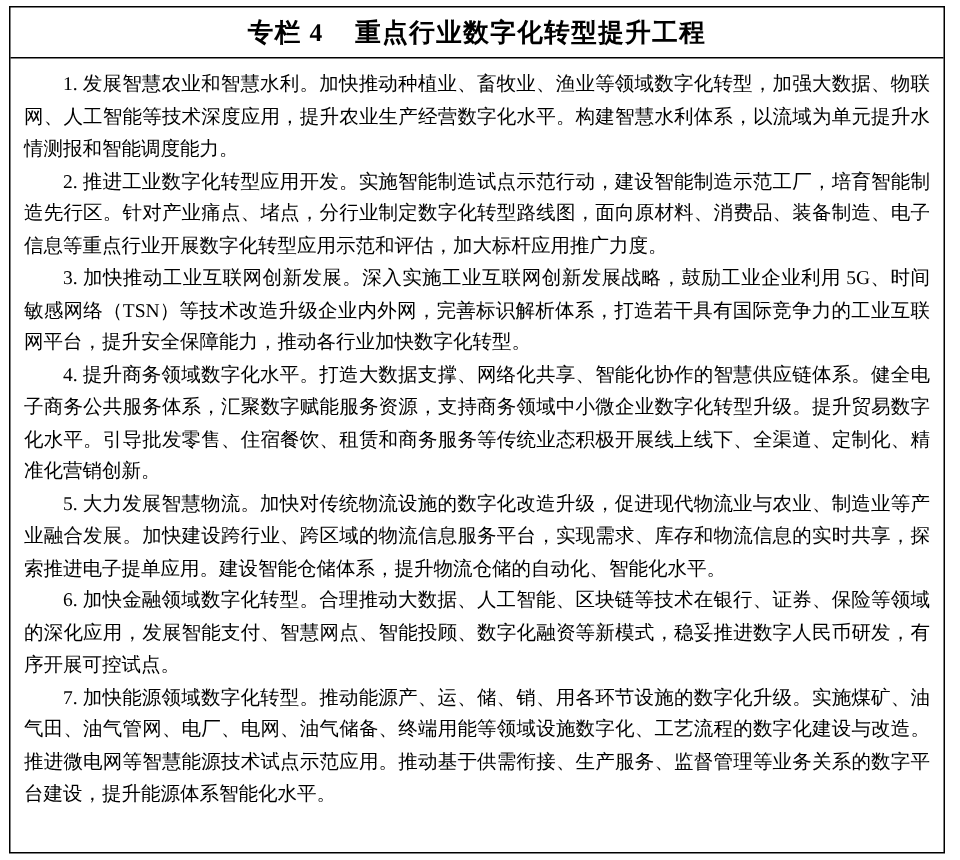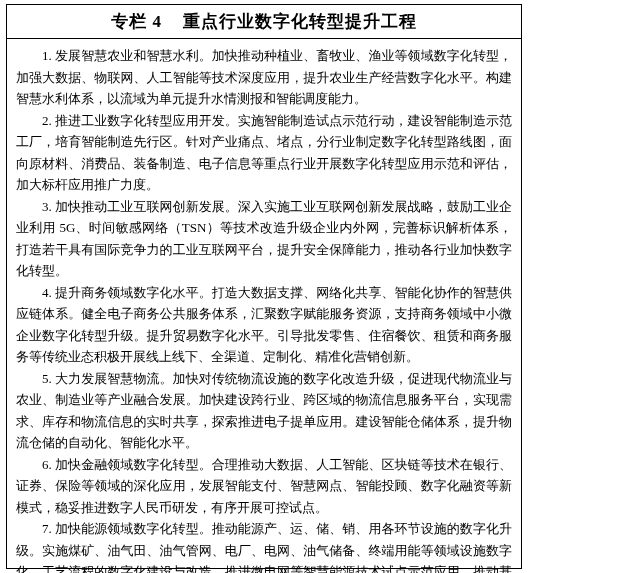--- a/index.html
+++ b/index.html
@@ -16,21 +16,21 @@
     position: relative;
     width: 640px;
     height: 573px;
     box-sizing: border-box;
     background: #ffffff;
   }
   .box {
     position: absolute;
     left: 6px;
     top: 4px;
-    width: 516px;
+    width: 624px;
     height: 565px;
     box-sizing: border-box;
     border: 1px solid #000000;
     background: #ffffff;
   }
   .title-bar {
     box-sizing: border-box;
     height: 34px;
     border-bottom: 1px solid #000000;
     display: flex;

